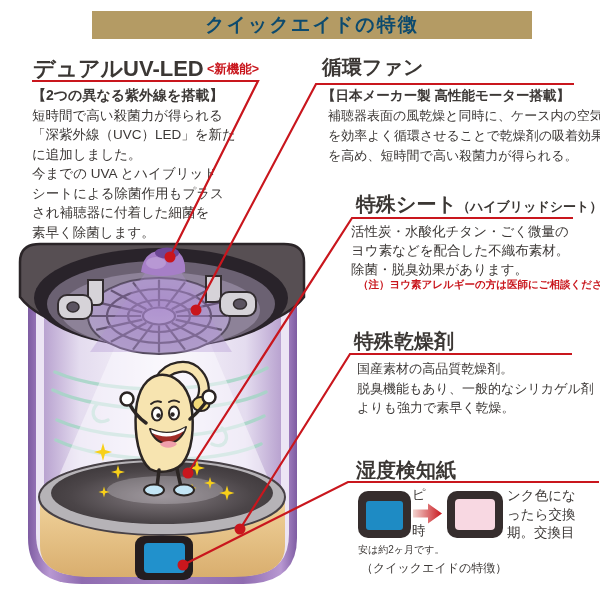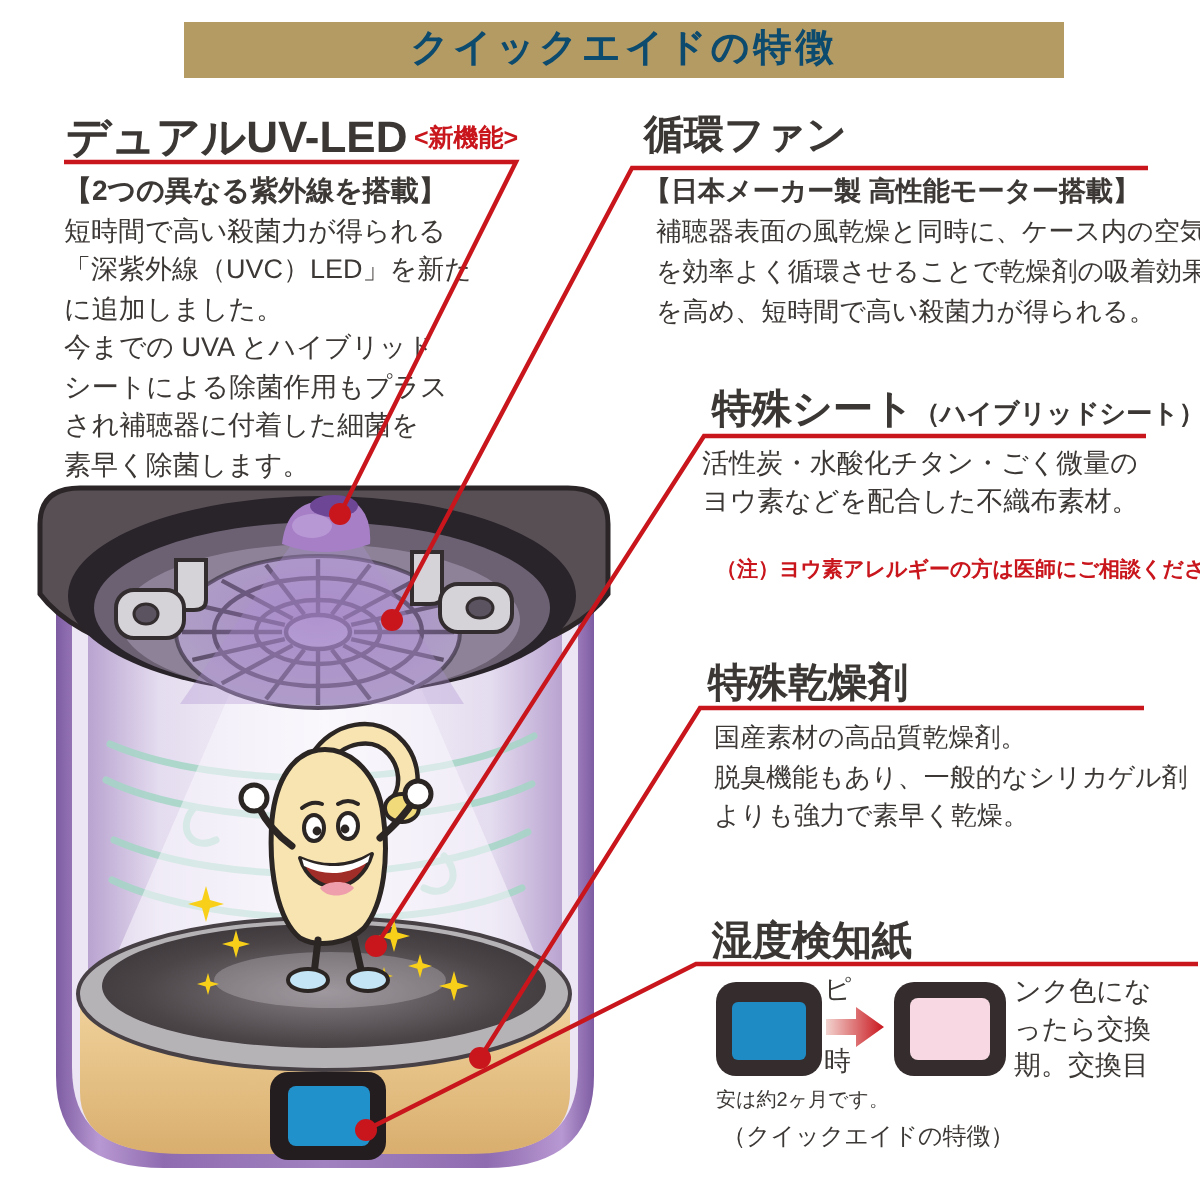--- a/index.html
+++ b/index.html
@@ -205,20 +205,21 @@
     <div class="line b1">【日本メーカー製 高性能モーター搭載】</div>
     <div class="line ind">補聴器表面の風乾燥と同時に、ケース内の空気</div>
     <div class="line ind">を効率よく循環させることで乾燥剤の吸着効果</div>
     <div class="line ind">を高め、短時間で高い殺菌力が得られる。</div>
   </div>
 
   <div class="sec-title" id="sheet-title"><span>特殊シート</span><span class="subtitle">（ハイブリッドシート）</span></div>
   <div class="sheet-para">
     <div class="line">活性炭・水酸化チタン・ごく微量の</div>
     <div class="line">ヨウ素などを配合した不織布素材。</div>
+    <div class="line">除菌・脱臭効果があります。</div>
   </div>
   <div class="sheet-note">（注）ヨウ素アレルギーの方は医師にご相談ください。</div>
 
   <div class="sec-title" id="des-title">特殊乾燥剤</div>
   <div class="des-para">
     <div class="line">国産素材の高品質乾燥剤。</div>
     <div class="line">脱臭機能もあり、一般的なシリカゲル剤</div>
     <div class="line">よりも強力で素早く乾燥。</div>
   </div>
 

